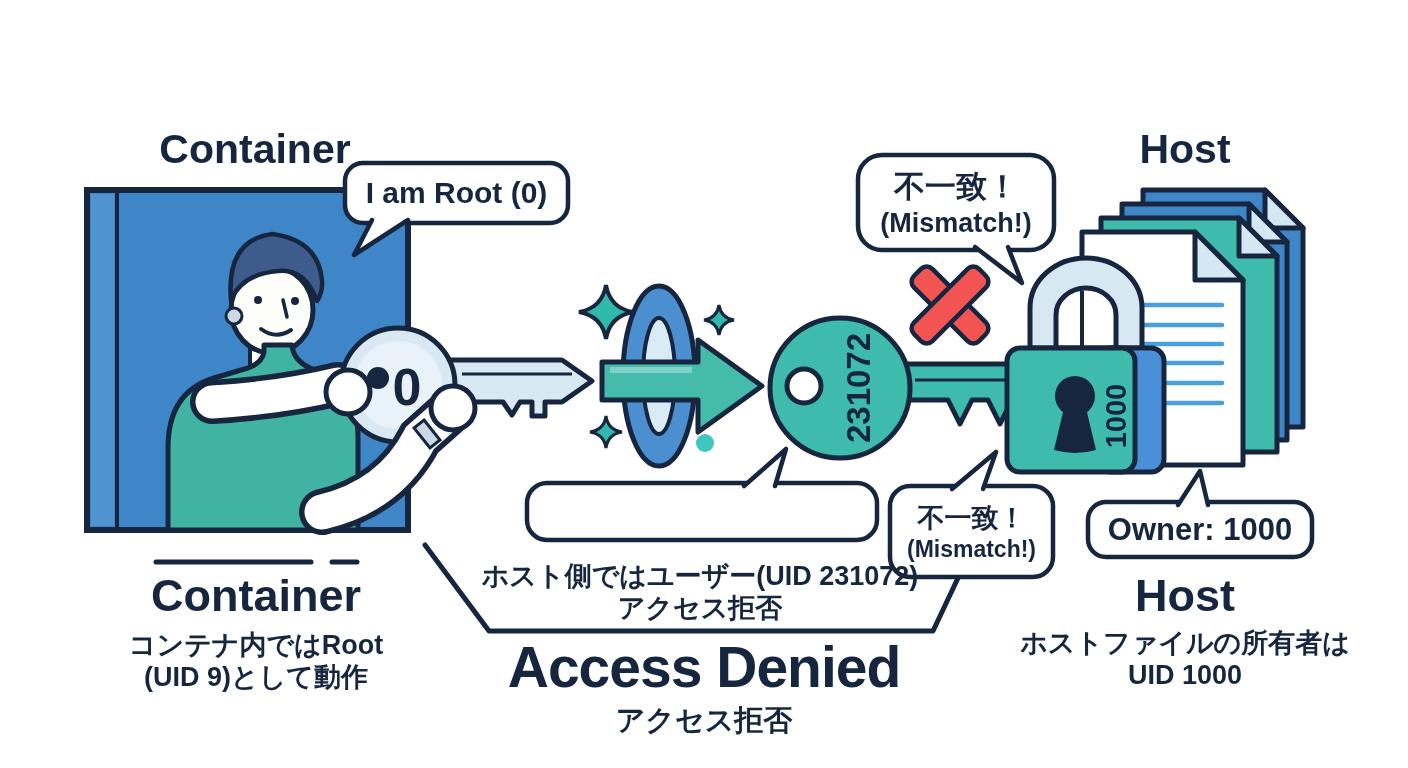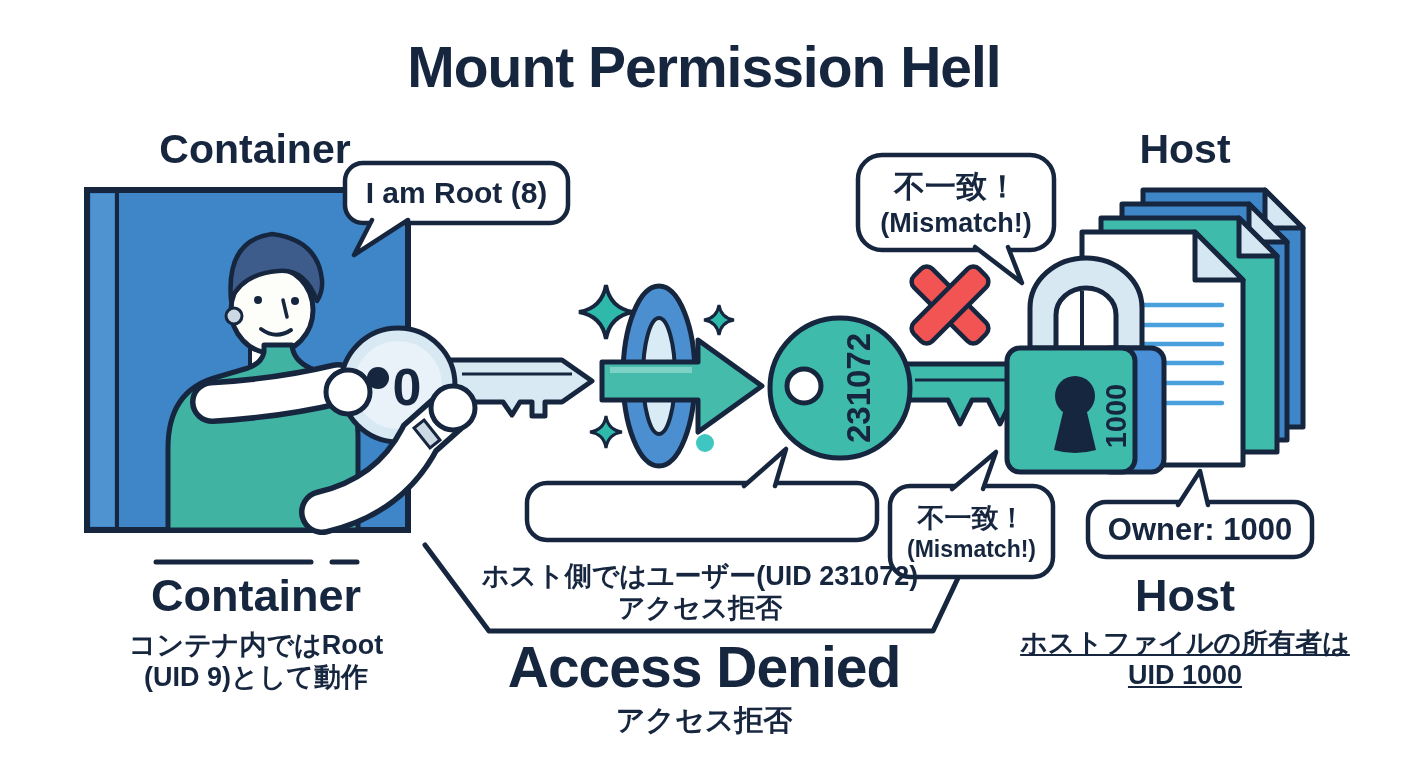--- a/index.html
+++ b/index.html
@@ -140,27 +140,26 @@
       <path d="M975,247 L1022,283 L1008,247"></path>
       <rect x="527" y="483" width="350" height="57" rx="20"></rect>
       <path d="M744,486 L786,449 L775,486"></path>
       <rect x="890" y="486" width="163" height="91" rx="20"></rect>
       <path d="M952,489 L996,452 L983,489"></path>
       <rect x="1088" y="502" width="224" height="55" rx="18"></rect>
       <path d="M1178,505 L1200,471 L1208,505"></path>
     </g>
   </svg>
 
-  <div class="txt title" style="left:0;top:34px;width:1408px;height:66px;">Mount Permission Hell</div>
 
   <div class="txt seclabel" style="left:120px;top:124px;width:270px;height:50px;">Container</div>
 
   <div class="txt seclabel" style="left:1075px;top:124px;width:220px;height:50px;">Host</div>
 
-  <div class="txt bubble-text" style="left:345px;top:163px;width:223px;height:60px;">I am Root (8)</div>
+  <div class="txt bubble-text" style="left:345px;top:163px;width:223px;height:60px;">I am Root (0)</div>
 
   <div class="txt col" style="left:858px;top:155px;width:196px;height:95px;">
     <div style="font-size:31px;">不一致！</div>
     <div style="font-size:27px;">(Mismatch!)</div>
   </div>
 
 
   <div class="txt col" style="left:890px;top:486px;width:163px;height:91px;">
     <div style="font-size:27px;">不一致！</div>
     <div style="font-size:23px;">(Mismatch!)</div>
@@ -175,21 +174,21 @@
 
   <div class="txt biglabel" style="left:116px;top:570px;width:280px;height:52px;">Container</div>
 
   <div class="txt col jp" style="left:96px;top:629px;width:320px;height:64px;text-align:right;">
     <div>コンテナ内ではRoot</div>
     <div>(UID 9)として動作</div>
   </div>
 
   <div class="txt biglabel" style="left:1055px;top:570px;width:260px;height:52px;">Host</div>
 
-  <div class="txt col jp" style="left:1005px;top:627px;width:360px;height:64px;text-decoration:underline;">
+  <div class="txt col jp" style="left:1005px;top:627px;width:360px;height:64px;">
     <div>ホストファイルの所有者は</div>
     <div>UID 1000</div>
   </div>
 
   <div class="txt huge" style="left:404px;top:636px;width:600px;height:62px;">Access Denied</div>
 
   <div class="txt jp" style="left:404px;top:702px;width:600px;height:36px;font-size:29px;">アクセス拒否</div>
 
 </div>
 

